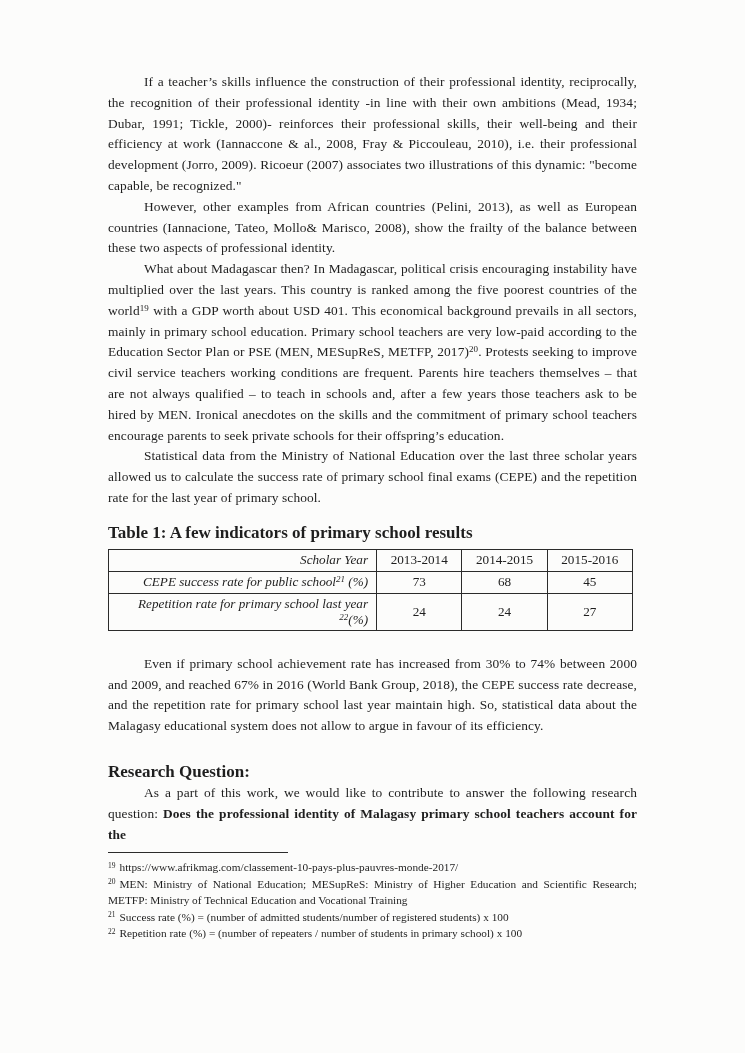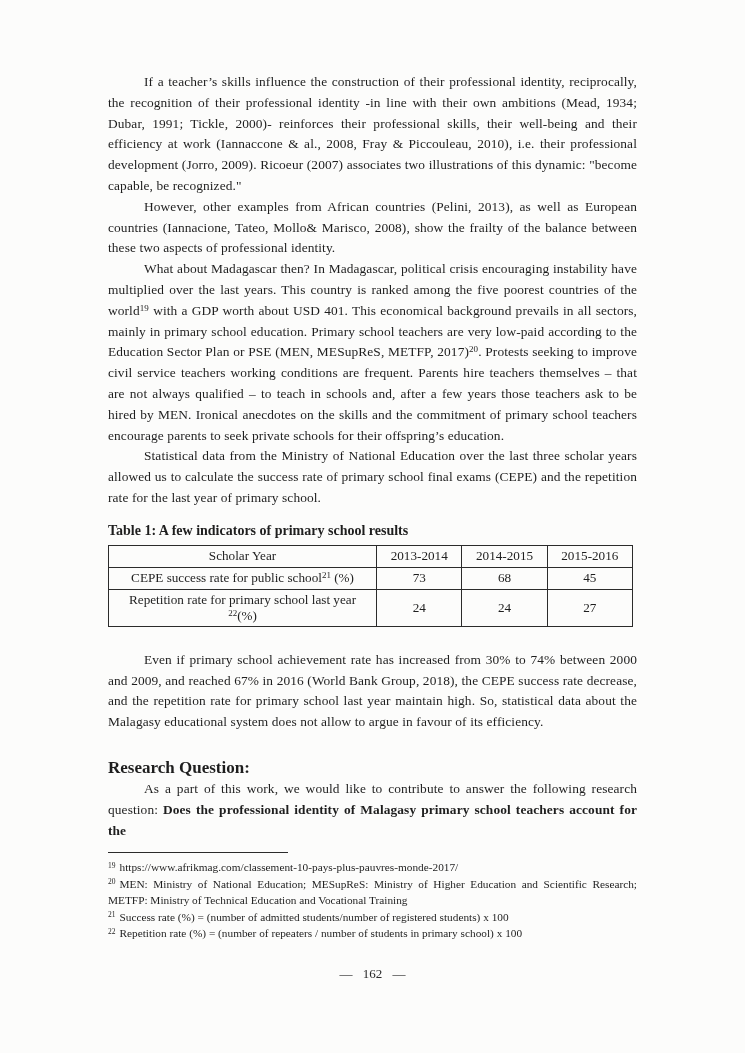--- a/index.html
+++ b/index.html
@@ -25,39 +25,39 @@
     letter-spacing: 0.1px;
   }
   sup.ref {
     font-size: 9px;
     line-height: 0;
     vertical-align: baseline;
     position: relative;
     top: -0.45em;
   }
   .table-title {
-    font-size: 14px;
+    font-size: 17px;
     font-weight: bold;
     margin-top: 14px;
     margin-bottom: 6px;
   }
   table.indicators {
     border-collapse: collapse;
     width: 525px;
     table-layout: fixed;
     font-size: 13.2px;
     margin-bottom: 23px;
   }
   table.indicators th, table.indicators td {
     border: 1.4px solid #2b2b2b;
     padding: 2px 8px;
     font-weight: normal;
     height: 22px;
   }
-  table.indicators .label-col { text-align: center; width: 264px; }
+  table.indicators .label-col { text-align: right; width: 264px; font-style: italic; }
   table.indicators .year-col { text-align: center; width: 84px; }
   .section-heading {
     font-size: 17px;
     font-weight: bold;
     margin-top: 25px;
     margin-bottom: 1px;
   }
   .para b { font-weight: bold; }
   .footnotes {
     position: absolute;
@@ -132,15 +132,14 @@
   <p class="para"><span>As a part of this work, we would like to contribute to answer the following research question: </span><b>Does the professional identity of Malagasy primary school teachers account for the</b></p>
 
   <div class="footnotes">
     <div class="fn-rule"></div>
     <p class="fn"><sup class="ref">19</sup><span>https://www.afrikmag.com/classement-10-pays-plus-pauvres-monde-2017/</span></p>
     <p class="fn"><sup class="ref">20</sup><span>MEN: Ministry of National Education; MESupReS: Ministry of Higher Education and Scientific Research; METFP: Ministry of Technical Education and Vocational Training</span></p>
     <p class="fn"><sup class="ref">21</sup><span>Success rate (%) = (number of admitted students/number of registered students) x 100</span></p>
     <p class="fn"><sup class="ref">22</sup><span>Repetition rate (%) = (number of repeaters / number of students in primary school) x 100</span></p>
   </div>
 
-  <div class="page-footer">— 162 —</div>
 
 </div>
 
 </body></html>

